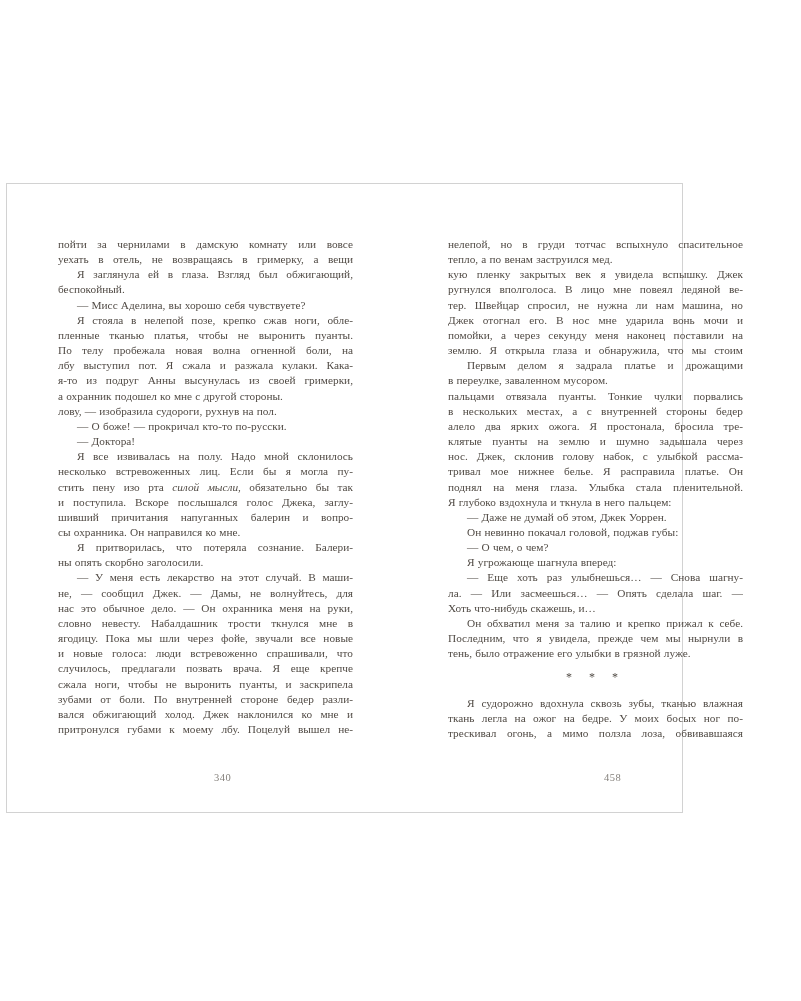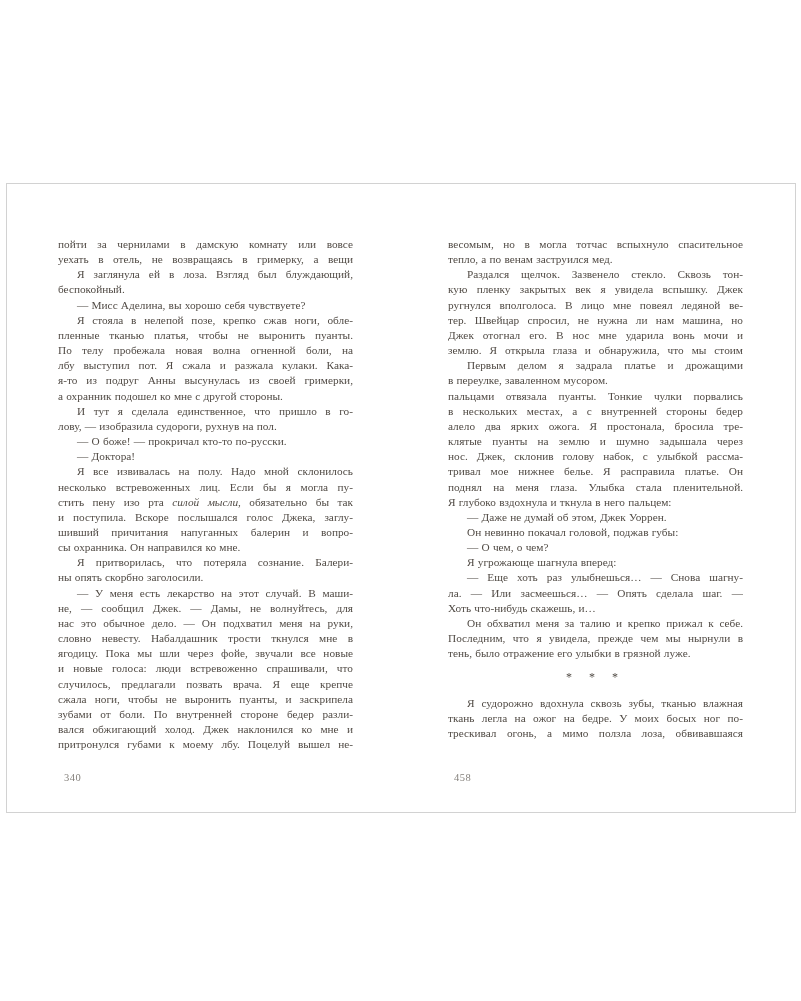--- a/index.html
+++ b/index.html
@@ -7,21 +7,21 @@
     padding: 0;
     background: var(--bg-color, #ffffff);
     width: 801px;
     height: 1001px;
     overflow: hidden;
   }
   .spread {
     position: absolute;
     left: 6px;
     top: 183px;
-    width: 790px;
+    width: 677px;
     height: 630px;
     box-sizing: border-box;
     border: 1px solid var(--border-color, #d2d2d2);
     background: var(--bg-color, #ffffff);
   }
   .page {
     position: absolute;
     top: 53px;
     width: 295px;
     font-family: "Liberation Serif", "DejaVu Serif", serif;
@@ -50,77 +50,77 @@
     line-height: 15.17px;
     margin: 9px 0 10px 0;
     text-align: center;
     letter-spacing: 7px;
     font-size: 12px;
     color: var(--text-color, #514b45);
   }
   .page-number {
     position: absolute;
     top: 533px;
-    left: 6px;
+    left: 17px;
     width: 100%;
+    text-align: center;
     font-size: 10.5px;
     letter-spacing: 0.5px;
     color: var(--page-number-color, #85817c);
     font-family: "Liberation Serif", "DejaVu Serif", serif;
   }
 </style>
 </head>
 <body>
 
 <div class="spread">
   <div class="page left">
     <div class="line"><span>пойти за чернилами в дамскую комнату или вовсе</span></div>
       <div class="line"><span>уехать в отель, не возвращаясь в гримерку, а вещи</span></div>
-      <div class="line ind"><span>Я заглянула ей в лоза. Взгляд был блуждающий,</span></div>
+      <div class="line ind"><span>Я заглянула ей в глаза. Взгляд был обжигающий,</span></div>
       <div class="line end"><span>беспокойный.</span></div>
       <div class="line ind end"><span>— Мисс Аделина, вы хорошо себя чувствуете?</span></div>
       <div class="line ind"><span>Я стояла в нелепой позе, крепко сжав ноги, обле-</span></div>
       <div class="line"><span>пленные тканью платья, чтобы не выронить пуанты.</span></div>
       <div class="line"><span>По телу пробежала новая волна огненной боли, на</span></div>
       <div class="line"><span>лбу выступил пот. Я сжала и разжала кулаки. Кака-</span></div>
       <div class="line"><span>я-то из подруг Анны высунулась из своей гримерки,</span></div>
       <div class="line end"><span>а охранник подошел ко мне с другой стороны.</span></div>
-      <div class="line ind"><span>И тут я сделала единственное, что пришло в го-</span></div>
       <div class="line end"><span>лову, — изобразила судороги, рухнув на пол.</span></div>
       <div class="line ind end"><span>— О боже! — прокричал кто-то по-русски.</span></div>
       <div class="line ind end"><span>— Доктора!</span></div>
       <div class="line ind"><span>Я все извивалась на полу. Надо мной склонилось</span></div>
       <div class="line"><span>несколько встревоженных лиц. Если бы я могла пу-</span></div>
       <div class="line"><span>стить пену изо рта </span><i>силой мысли</i><span>, обязательно бы так</span></div>
       <div class="line"><span>и поступила. Вскоре послышался голос Джека, заглу-</span></div>
       <div class="line"><span>шивший причитания напуганных балерин и вопро-</span></div>
       <div class="line end"><span>сы охранника. Он направился ко мне.</span></div>
       <div class="line ind"><span>Я притворилась, что потеряла сознание. Балери-</span></div>
       <div class="line end"><span>ны опять скорбно заголосили.</span></div>
       <div class="line ind"><span>— У меня есть лекарство на этот случай. В маши-</span></div>
       <div class="line"><span>не, — сообщил Джек. — Дамы, не волнуйтесь, для</span></div>
-      <div class="line"><span>нас это обычное дело. — Он подхватил меня на руки,</span></div>
+      <div class="line"><span>нас это обычное дело. — Он охранника меня на руки,</span></div>
       <div class="line"><span>словно невесту. Набалдашник трости ткнулся мне в</span></div>
       <div class="line"><span>ягодицу. Пока мы шли через фойе, звучали все новые</span></div>
       <div class="line"><span>и новые голоса: люди встревоженно спрашивали, что</span></div>
       <div class="line"><span>случилось, предлагали позвать врача. Я еще крепче</span></div>
       <div class="line"><span>сжала ноги, чтобы не выронить пуанты, и заскрипела</span></div>
       <div class="line"><span>зубами от боли. По внутренней стороне бедер разли-</span></div>
       <div class="line"><span>вался обжигающий холод. Джек наклонился ко мне и</span></div>
       <div class="line"><span>притронулся губами к моему лбу. Поцелуй вышел не-</span></div>
       <div class="page-number">340</div>
   </div>
   <div class="page right">
-    <div class="line"><span>весомым, но в могла тотчас вспыхнуло спасительное</span></div>
+    <div class="line"><span>нелепой, но в груди тотчас вспыхнуло спасительное</span></div>
       <div class="line end"><span>тепло, а по венам заструился мед.</span></div>
-      <div class="line ind"><span>Раздался щелчок. Зазвенело стекло. Сквозь тон-</span></div>
       <div class="line"><span>кую пленку закрытых век я увидела вспышку. Джек</span></div>
       <div class="line"><span>ругнулся вполголоса. В лицо мне повеял ледяной ве-</span></div>
       <div class="line"><span>тер. Швейцар спросил, не нужна ли нам машина, но</span></div>
       <div class="line"><span>Джек отогнал его. В нос мне ударила вонь мочи и</span></div>
+      <div class="line"><span>помойки, а через секунду меня наконец поставили на</span></div>
       <div class="line"><span>землю. Я открыла глаза и обнаружила, что мы стоим</span></div>
       <div class="line ind"><span>Первым делом я задрала платье и дрожащими</span></div>
       <div class="line end"><span>в переулке, заваленном мусором.</span></div>
       <div class="line"><span>пальцами отвязала пуанты. Тонкие чулки порвались</span></div>
       <div class="line"><span>в нескольких местах, а с внутренней стороны бедер</span></div>
       <div class="line"><span>алело два ярких ожога. Я простонала, бросила тре-</span></div>
       <div class="line"><span>клятые пуанты на землю и шумно задышала через</span></div>
       <div class="line"><span>нос. Джек, склонив голову набок, с улыбкой рассма-</span></div>
       <div class="line"><span>тривал мое нижнее белье. Я расправила платье. Он</span></div>
       <div class="line"><span>поднял на меня глаза. Улыбка стала пленительной.</span></div>

